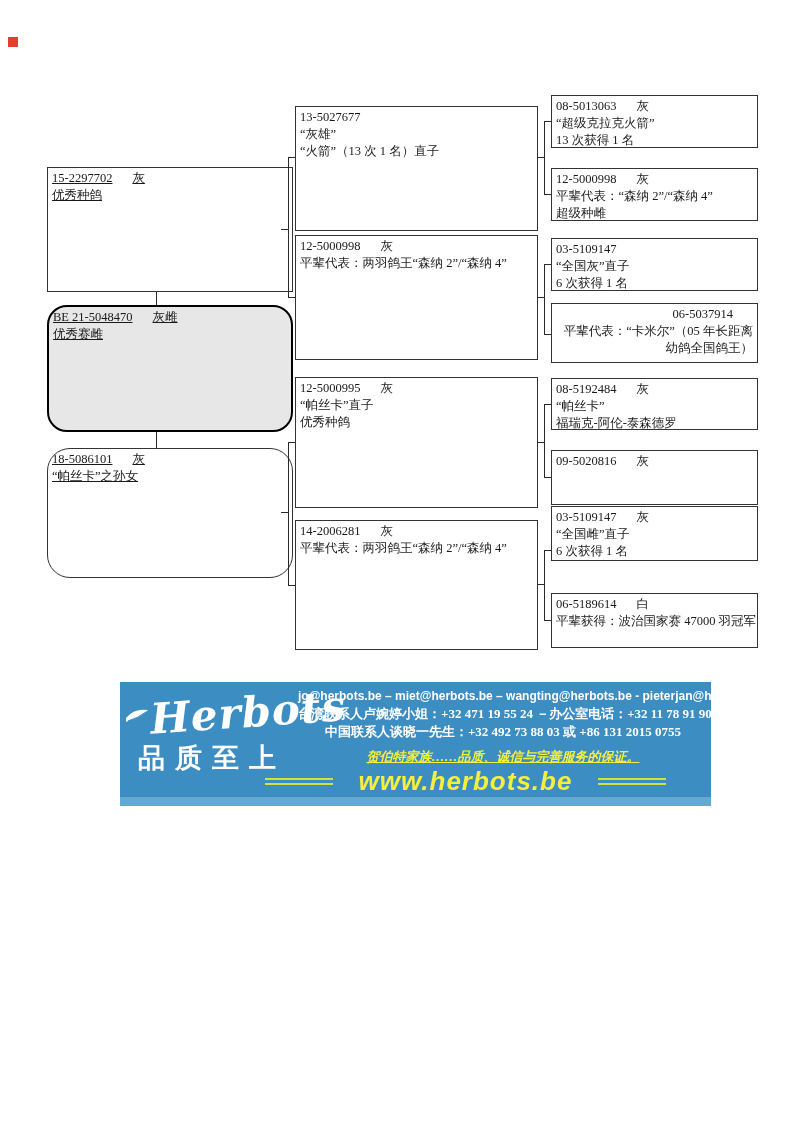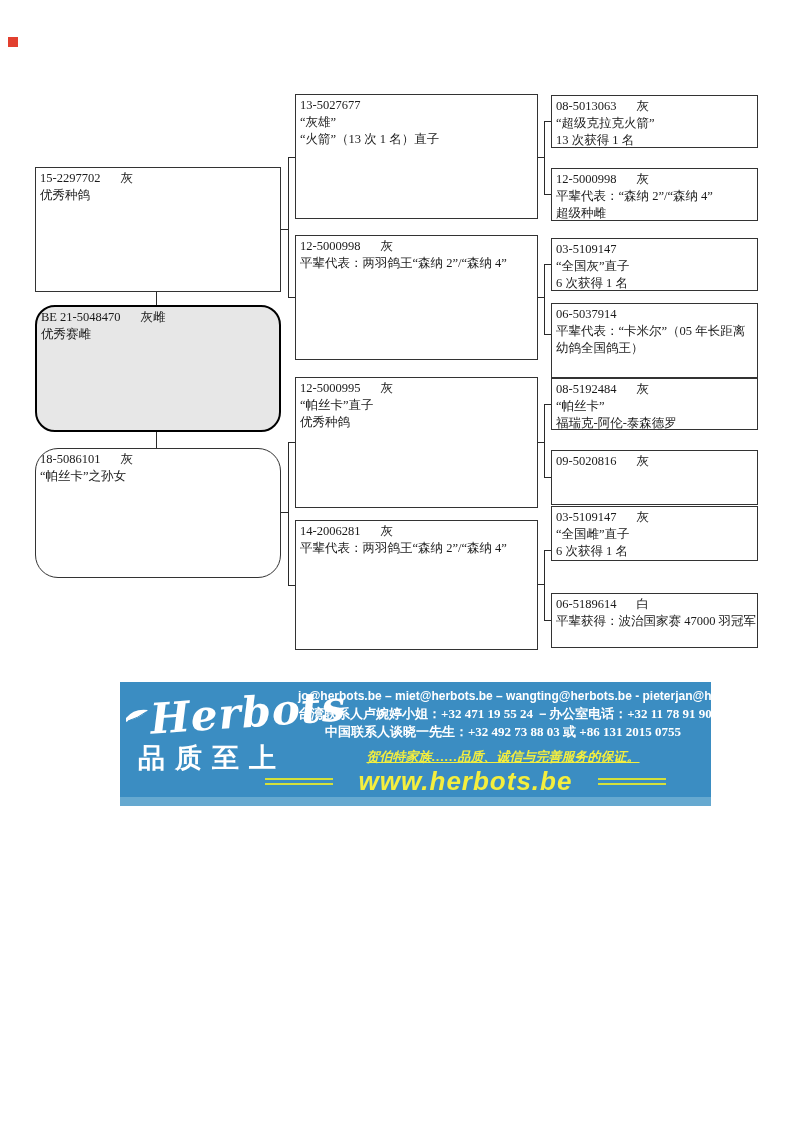--- a/index.html
+++ b/index.html
@@ -11,21 +11,21 @@
   #marker{position:absolute;left:8px;top:37px;width:10px;height:10px;}
 
   
   .box{
     position:absolute;border:1px solid #333;background:#fff;
     padding:2px 4px;box-sizing:border-box;overflow:hidden;
     font-size:12.5px;line-height:17px;
   }
   .box .line{white-space:nowrap;}
   .box .clr{margin-left:20px;}
-  .col-left{left:35px;width:246px;}
+  .col-left{left:47px;width:246px;text-decoration:underline;}
   .col-mid{left:295px;width:243px;}
   .col-right{left:551px;width:207px;}
   #subject-box{
     border:2px solid #000;background:#e7e7e7;
   }
   
   .h{position:absolute;height:1px;background:#2a2a2a;}
   .v{position:absolute;width:1px;background:#2a2a2a;}
 
   
@@ -88,21 +88,21 @@
   <div class="box col-left" id="subject-box" style="top:305px;height:127px;border-radius:20px;">
     <div class="line head"><span>BE 21-5048470</span><span class="clr">灰雌</span></div>
     <div class="line">优秀赛雌</div>
   </div>
 
   <div class="box col-left" style="top:448px;height:130px;border-radius:23px;">
     <div class="line head"><span>18-5086101</span><span class="clr">灰</span></div>
     <div class="line">“帕丝卡”之孙女</div>
   </div>
 
-  <div class="box col-mid" style="top:94px;height:125px;">
+  <div class="box col-mid" style="top:106px;height:125px;">
     <div class="line head"><span>13-5027677</span><span class="clr"></span></div>
     <div class="line">“灰雄”</div>
     <div class="line">“火箭”（13 次 1 名）直子</div>
   </div>
   <div class="box col-mid" style="top:235px;height:125px;">
     <div class="line head"><span>12-5000998</span><span class="clr">灰</span></div>
     <div class="line">平辈代表：两羽鸽王“森纳 2”/“森纳 4”</div>
   </div>
   <div class="box col-mid" style="top:377px;height:131px;">
     <div class="line head"><span>12-5000995</span><span class="clr">灰</span></div>
@@ -122,21 +122,21 @@
   <div class="box col-right" style="top:168px;height:53px;">
     <div class="line head"><span>12-5000998</span><span class="clr">灰</span></div>
     <div class="line">平辈代表：“森纳 2”/“森纳 4”</div>
     <div class="line">超级种雌</div>
   </div>
   <div class="box col-right" style="top:238px;height:53px;">
     <div class="line head"><span>03-5109147</span><span class="clr"></span></div>
     <div class="line">“全国灰”直子</div>
     <div class="line">6 次获得 1 名</div>
   </div>
-  <div class="box col-right" style="top:303px;height:75px;">
+  <div class="box col-right" style="top:303px;height:60px;text-align:right;">
     <div class="line head"><span>06-5037914</span><span class="clr"></span></div>
     <div class="line">平辈代表：“卡米尔”（05 年长距离</div>
     <div class="line">幼鸽全国鸽王）</div>
   </div>
   <div class="box col-right" style="top:378px;height:52px;">
     <div class="line head"><span>08-5192484</span><span class="clr">灰</span></div>
     <div class="line">“帕丝卡”</div>
     <div class="line">福瑞克-阿伦-泰森德罗</div>
   </div>
   <div class="box col-right" style="top:450px;height:55px;">

